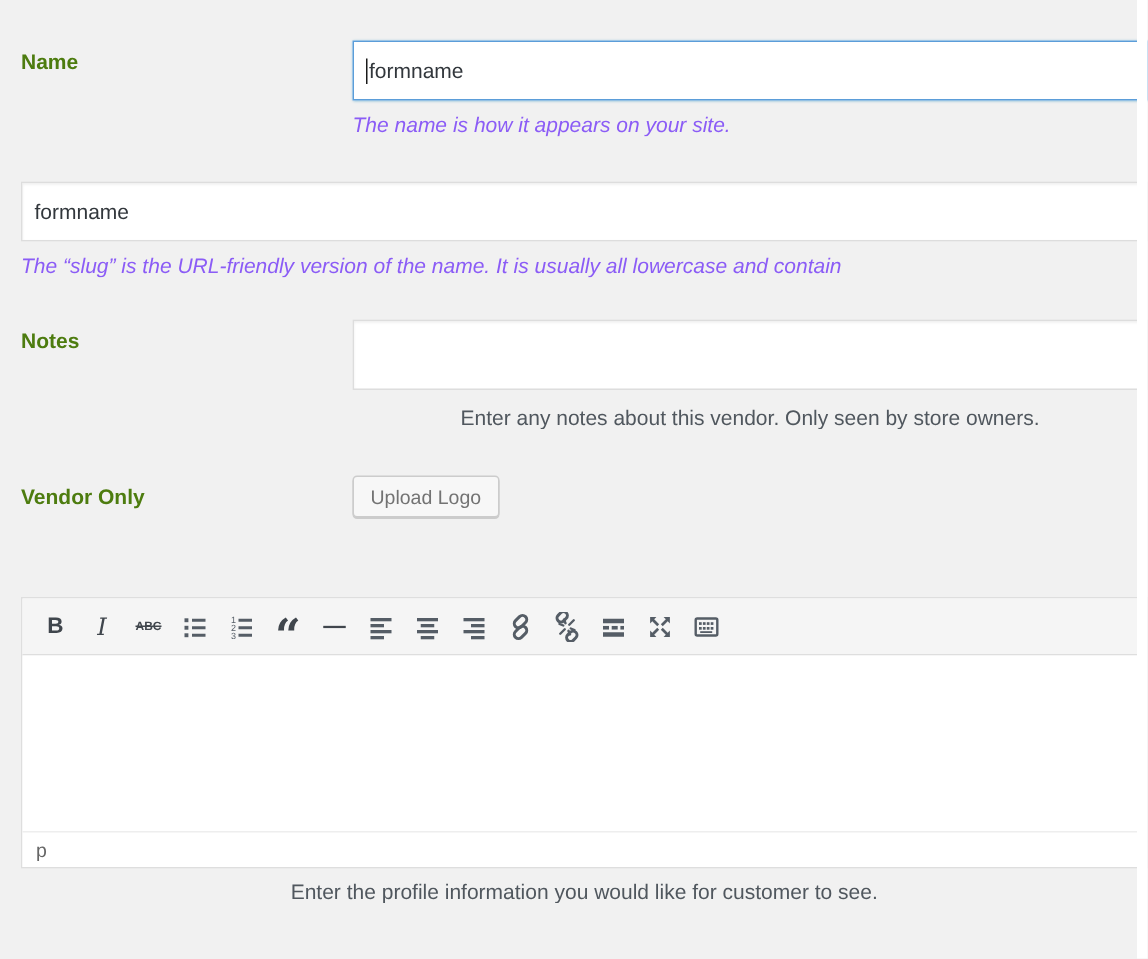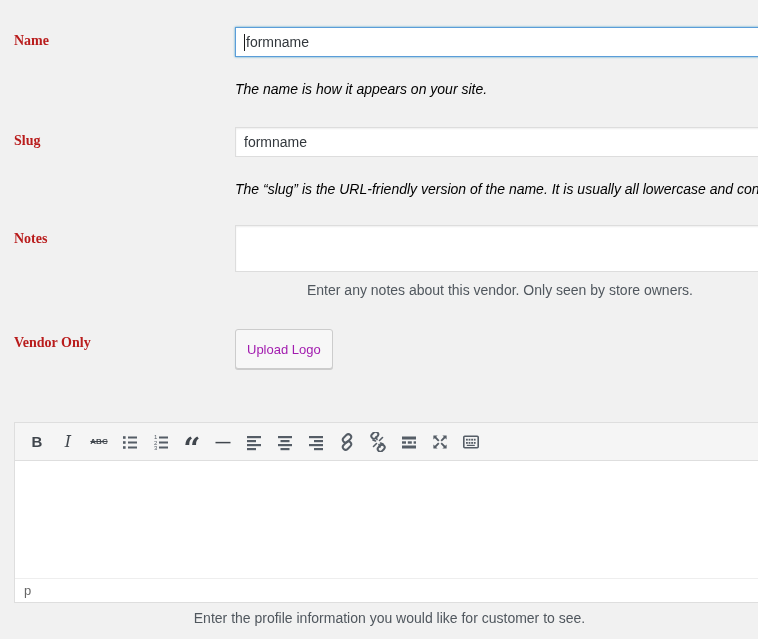--- a/index.html
+++ b/index.html
@@ -18,27 +18,26 @@
     color: #1d2327;
     line-height: 29px;
     padding-top: 2px;
   }
   .form-row { display: flex; align-items: flex-start; }
   .row-label {
     flex: 0 0 221px;
     padding-top: 6px;
     font-size: 14px;
     font-weight: 700;
-    color: #b91c1c;
-    font-family: Liberation Serif, serif;
+    color: #4d7c0f;
   }
   .row-field { flex: 1 1 auto; min-width: 0; }
   .text-input {
     width: 100%;
-    height: 30px;
+    height: 40px;
     background: #fff;
     border: 1px solid #ddd;
     box-shadow: inset 0 1px 2px rgba(0,0,0,.07);
     font-size: 14px;
     color: #32373c;
     padding: 0 8px;
     display: flex;
     align-items: center;
     white-space: nowrap;
     overflow: hidden;
@@ -52,48 +51,48 @@
     width: 100%;
     height: 47px;
     background: #fff;
     border: 1px solid #ddd;
     box-shadow: inset 0 1px 2px rgba(0,0,0,.07);
     font-size: 14px;
     color: #32373c;
     padding: 4px 8px;
   }
   .description {
-    margin-top: 24px;
+    margin-top: 8px;
     font-size: 14px;
     font-style: italic;
-    color: #000000;
+    color: #8b5cf6;
     white-space: nowrap;
     overflow: hidden;
   }
   .plain-desc {
     margin-top: 10px;
     font-size: 14px;
     font-style: normal;
     color: #50575e;
     white-space: nowrap;
     overflow: hidden;
     text-align: center;
   }
   .wp-button {
     display: inline-flex;
     align-items: center;
     gap: 6px;
-    height: 40px;
+    height: 28px;
     padding: 0 11px;
     background: #f7f7f7;
     border: 1px solid #ccc;
     border-radius: 3px;
     box-shadow: 0 1px 0 #ccc;
     font-size: 13px;
-    color: #a21caf;
+    color: #737373;
     cursor: pointer;
     white-space: nowrap;
   }
   
   .row-name    { margin-top: 23px; }
   .row-slug    { margin-top: 30px; }
   .row-notes   { margin-top: 28px; }
   .row-logo    { margin-top: 31px; }
   .row-profile { margin-top: 47px; }
 
@@ -155,21 +154,20 @@
     <div class="row-field">
       <div class="text-input focused">
         <span class="caret"></span>
         <span>formname</span>
       </div>
       <p class="description">The name is how it appears on your site.</p>
     </div>
   </div>
 
   <div class="form-row row-slug">
-    <div class="row-label">Slug</div>
     <div class="row-field">
       <div class="text-input">
         <span>formname</span>
       </div>
       <p class="description">The “slug” is the URL-friendly version of the name. It is usually all lowercase and contain</p>
     </div>
   </div>
 
   <div class="form-row row-notes">
     <div class="row-label">Notes</div>

